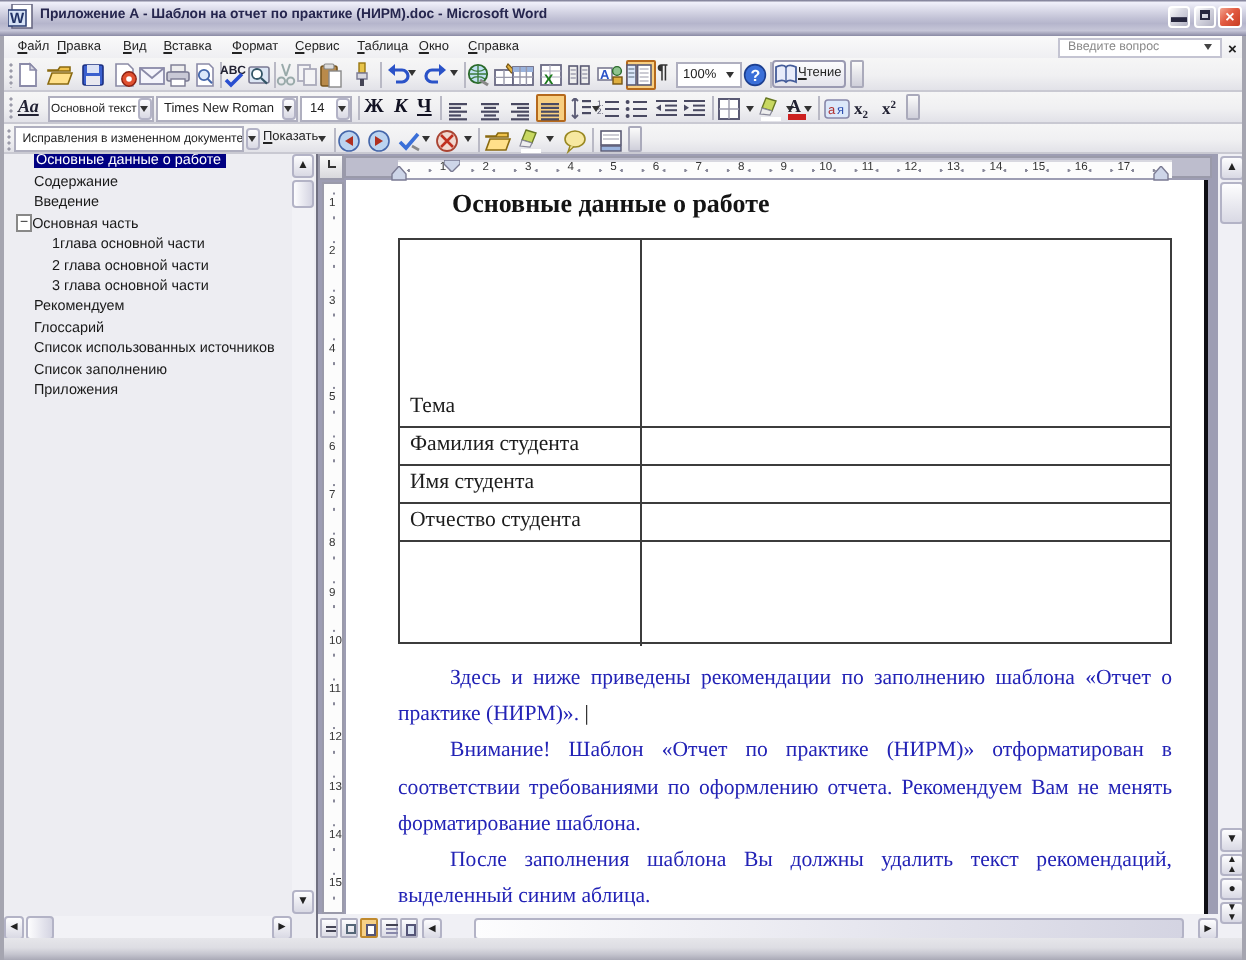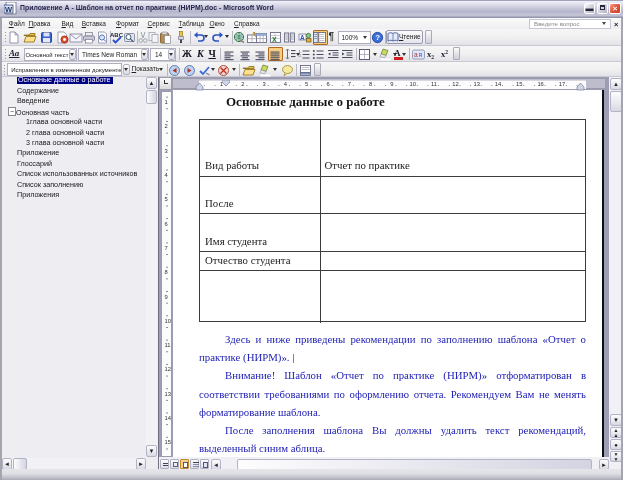--- a/index.html
+++ b/index.html
@@ -384,21 +384,21 @@
     </div>
 
   <div class="abs" id="map">
     <div class="mitem" style="top:-2.4px;left:16px;"><span id="msel">Основные данные о работе</span></div>
     <div class="mitem" style="top:8.9px;left:16px;">Содержание</div>
     <div class="mitem" style="top:19.3px;left:16px;">Введение</div>
     <div class="mitem" style="top:29.7px;left:7px;"><span style="font-size:7px;border:1px solid #888;padding:0 1px;line-height:7px;display:inline-block;vertical-align:1px;background:#fff;color:#333;">−</span>Основная часть</div>
     <div class="mitem" style="top:40.1px;left:25px;">1глава основной части</div>
     <div class="mitem" style="top:50.5px;left:25px;">2 глава основной части</div>
     <div class="mitem" style="top:60.9px;left:25px;">3 глава основной части</div>
-    <div class="mitem" style="top:71.3px;left:16px;">Приложение</div>
+    <div class="mitem" style="top:71.3px;left:16px;">Рекомендуем</div>
     <div class="mitem" style="top:81.7px;left:16px;">Глоссарий</div>
     <div class="mitem" style="top:92.1px;left:16px;">Список использованных источников</div>
     <div class="mitem" style="top:102.5px;left:16px;">Список заполнению</div>
     <div class="mitem" style="top:112.9px;left:16px;">Приложения</div>
     <div class="abs sb" style="left:145px;top:0px;width:11px;height:380px;"></div>
     <div class="abs sbtn" style="left:145px;top:0px;width:11px;height:12px;font-size:6px;line-height:11px;">▲</div>
     <div class="abs sthumb" style="left:145px;top:13px;width:11px;height:14px;"></div>
     <div class="abs sbtn" style="left:145px;top:368px;width:11px;height:12px;font-size:6px;line-height:11px;">▼</div>
     <div class="abs sb" style="left:0px;top:381px;width:145px;height:12px;"></div>
     <div class="abs sbtn" style="left:1px;top:381px;width:10px;height:12px;font-size:6px;line-height:11px;">◄</div>
@@ -480,26 +480,25 @@
       <div class="viewbtn" style="left:41px;">
           <i style="position:absolute;left:2px;top:2px;width:5px;height:6px;background:#dce4f2;border:0.5px solid #557;"></i>
         </div>
       <div class="vbtn" style="left:52px;top:1.5px;width:10px;height:11px;font-size:6px;line-height:10px;">◄</div>
       <div class="sthumb" style="position:absolute;left:78px;top:1.5px;width:355px;height:11px;"></div>
       <div class="vbtn" style="left:440px;top:1.5px;width:10px;height:11px;font-size:6px;line-height:10px;">►</div>
     </div>
     <div class="abs" id="dtitle">Основные данные о работе</div>
     <div class="abs" id="dtable">
       <div id="tcol"></div>
-      <div class="trow" style="top:37.8px;height:18.9px;">
-          <span class="tcell" style="left:5px;">Вид работы</span>
-          <span class="tcell" style="left:124.5px;">Отчет по практике</span>
-        </div>
       <div class="trow" style="top:75.6px;height:18.9px;">
-          <span class="tcell" style="left:5px;">После</span>
+          <span class="tcell" style="left:5px;">Тема</span>
+        </div>
+      <div class="trow" style="top:94.5px;height:18.9px;">
+          <span class="tcell" style="left:5px;">Фамилия студента</span>
         </div>
       <div class="trow" style="top:113.4px;height:18.9px;">
           <span class="tcell" style="left:5px;">Имя студента</span>
         </div>
       <div class="trow" style="top:132.3px;height:18.9px;">
           <span class="tcell" style="left:5px;">Отчество студента</span>
         </div>
     </div>
     <div class="abs" id="bluetext">
       <div class="bl just" style="top:255.0px;text-indent:26px;">Здесь и ниже приведены рекомендации по заполнению шаблона «Отчет о</div>

